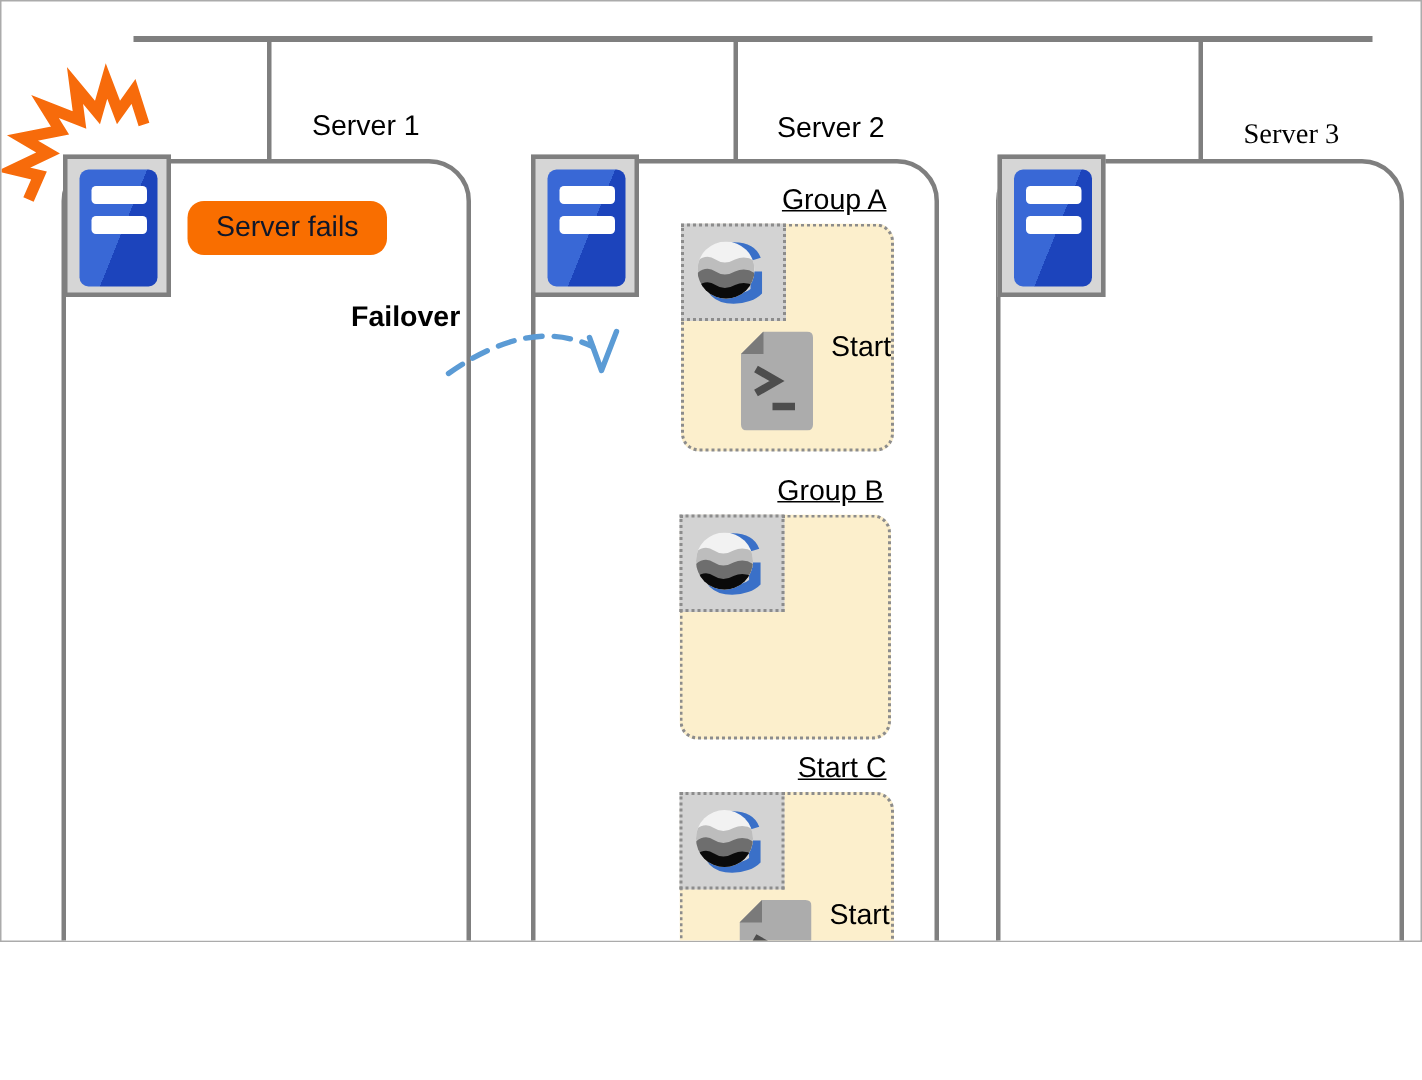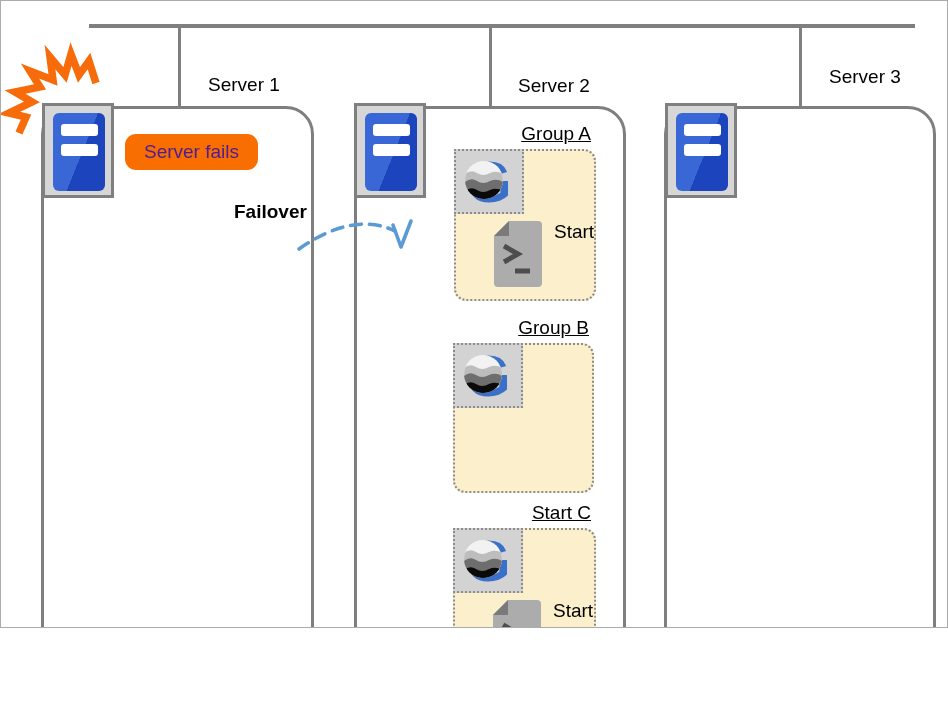--- a/index.html
+++ b/index.html
@@ -15,21 +15,21 @@
   }
   
   .bus{position:absolute;left:88px;top:23px;width:826px;height:4px;background:#7f7f7f;}
   .drop{position:absolute;top:25px;width:3px;height:80px;background:#7f7f7f;}
   .drop.d1{left:177px;}
   .drop.d2{left:488px;}
   .drop.d3{left:798px;}
   .srv-label{position:absolute;font-size:19px;line-height:20px;white-space:nowrap;}
   .srv-label.l1{left:207px;top:74px;}
   .srv-label.l2{left:517px;top:75px;}
-  .srv-label.l3{left:828px;top:66px;}
+  .srv-label.l3{left:828px;top:79px;font-family:Liberation Serif, serif;}
   
   .server-box{
     position:absolute;top:105px;height:592px;
     background:#fff;border:3px solid #7f7f7f;border-radius:28px;
   }
   .server-box.s1{left:40px;width:273px;}
   .server-box.s2{left:353px;width:272px;}
   .server-box.s3{left:663px;width:272px;}
   
   .server-icon{
@@ -44,21 +44,21 @@
     background:linear-gradient(112deg,#3968d6 54%,#1c44bc 54%);
   }
   .server-icon-bar{position:absolute;left:8px;width:37px;height:12px;background:#fff;border-radius:3px;}
   .server-icon-bar.b1{top:11px;}
   .server-icon-bar.b2{top:31px;}
   
   .starburst{position:absolute;left:0;top:38px;width:110px;height:100px;}
   
   .badge{
     position:absolute;left:124px;top:133px;width:133px;height:36px;
-    background:#f96e00;border-radius:11px;color:#4c1d95;font-size:19px;
+    background:#f96e00;border-radius:11px;color:#0f172a;font-size:19px;
     display:flex;align-items:center;justify-content:center;white-space:nowrap;
   }
   .failover-label{position:absolute;left:233px;top:200px;font-size:19px;white-space:nowrap;font-weight:bold;}
   .failover-arrow{position:absolute;left:288px;top:210px;width:134px;height:50px;}
   
   .group-box{
     position:absolute;
     background:#fcefcc;border:2px dotted #8c8c8c;border-radius:12px;
   }
   .group-box.ga{left:97px;top:40px;width:142px;height:152px;}

